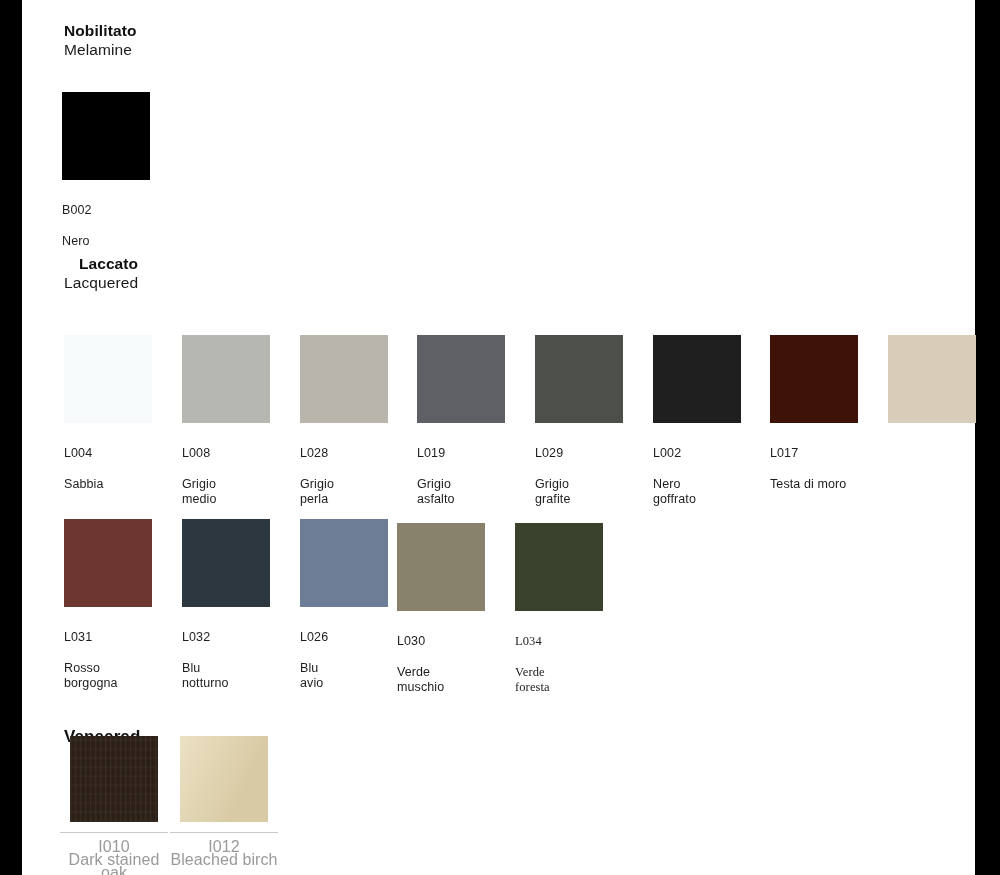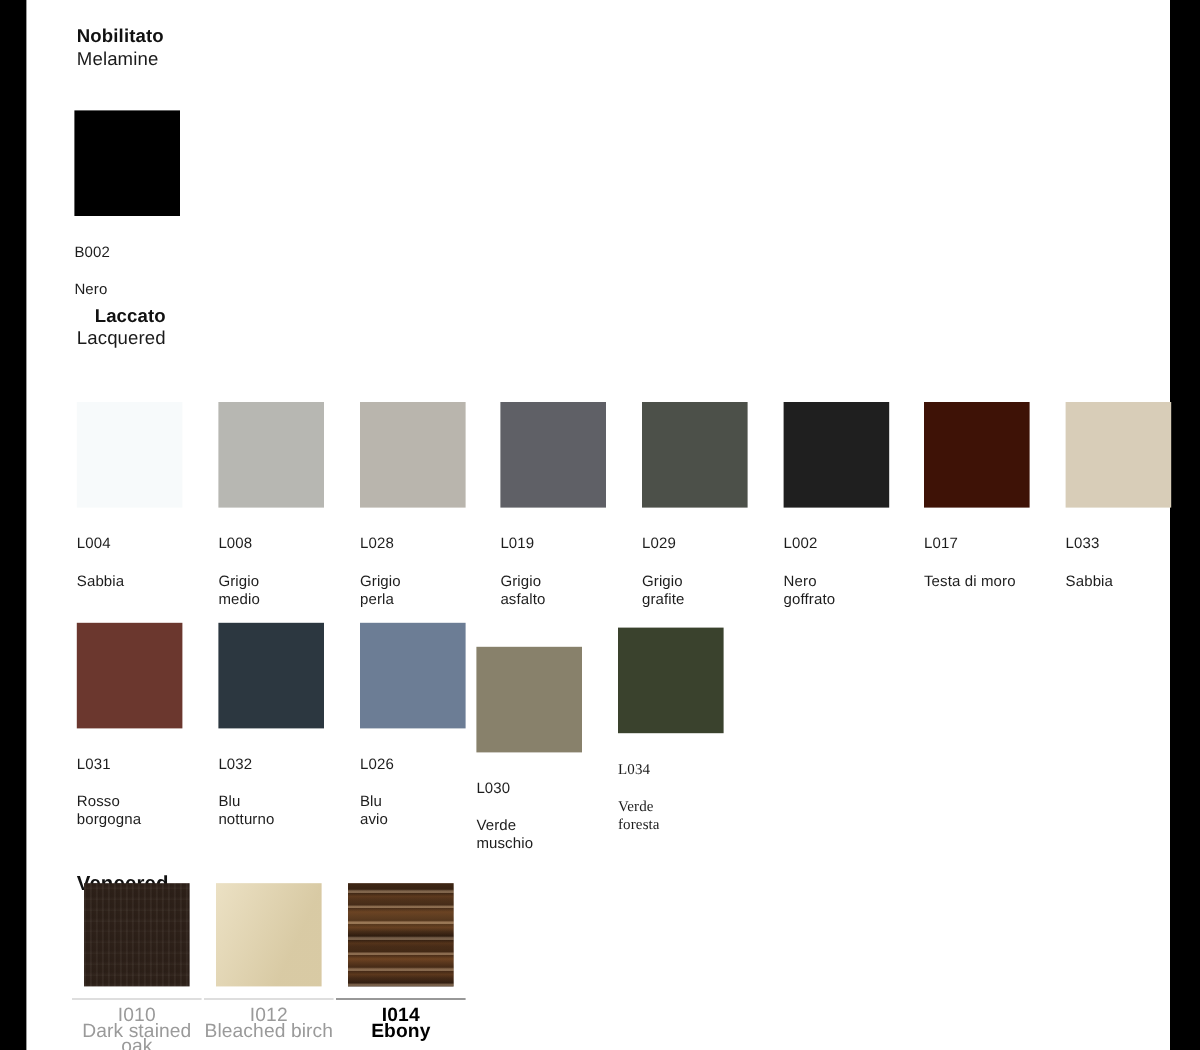--- a/index.html
+++ b/index.html
@@ -254,24 +254,20 @@
         </div>
         <div class="swatch-cell" style="left:728px;">
           <span class="chip" style="background:#3e1206;"></span>
           <div class="chip-label">
             <span class="chip-code">L017</span>
             <span class="chip-name">Testa di moro</span>
           </div>
         </div>
         <div class="swatch-cell" style="left:846px;">
           <span class="chip" style="background:#d8cdb8;"></span>
-          <div class="chip-label">
-            <span class="chip-code">L033</span>
-            <span class="chip-name">Sabbia</span>
-          </div>
         </div>
       </div>
 
       <div class="lacq-row2">
         <div class="swatch-cell" style="left:22px;">
           <span class="chip" style="background:#6b372e;"></span>
           <div class="chip-label">
             <span class="chip-code">L031</span>
             <span class="chip-name">Rosso
 borgogna</span>
@@ -286,21 +282,21 @@
           </div>
         </div>
         <div class="swatch-cell" style="left:258px;">
           <span class="chip" style="background:#6c7d95;"></span>
           <div class="chip-label">
             <span class="chip-code">L026</span>
             <span class="chip-name">Blu
 avio</span>
           </div>
         </div>
-        <div class="swatch-cell" style="left:355px; top:523px;margin-top:16px;">
+        <div class="swatch-cell" style="left:355px; top:523px;">
           <span class="chip" style="background:#88816b;"></span>
           <div class="chip-label">
             <span class="chip-code">L030</span>
             <span class="chip-name">Verde
 muschio</span>
           </div>
         </div>
         <div class="swatch-cell" style="left:473px; top:523px;font-family:Liberation Serif, serif;">
           <span class="chip" style="background:#3a422d;"></span>
           <div class="chip-label">
@@ -326,24 +322,16 @@
 
       <div class="veneer-cell" style="left:128px;">
         <span class="veneer-chip grain-smooth" style="background:#e4d5ad;"></span>
         <div class="veneer-rule"></div>
         <div class="veneer-label">
           <span class="veneer-code">I012</span>
           <span class="veneer-name">Bleached birch</span>
         </div>
       </div>
 
-      <div class="veneer-cell selected" style="left:238px;">
-        <span class="veneer-chip grain-horizontal" style="background:#50301a;"></span>
-        <div class="veneer-rule"></div>
-        <div class="veneer-label">
-          <span class="veneer-code">I014</span>
-          <span class="veneer-name">Ebony</span>
-        </div>
-      </div>
 
     </div>
   </div>
 </div>
 
 </body></html>

